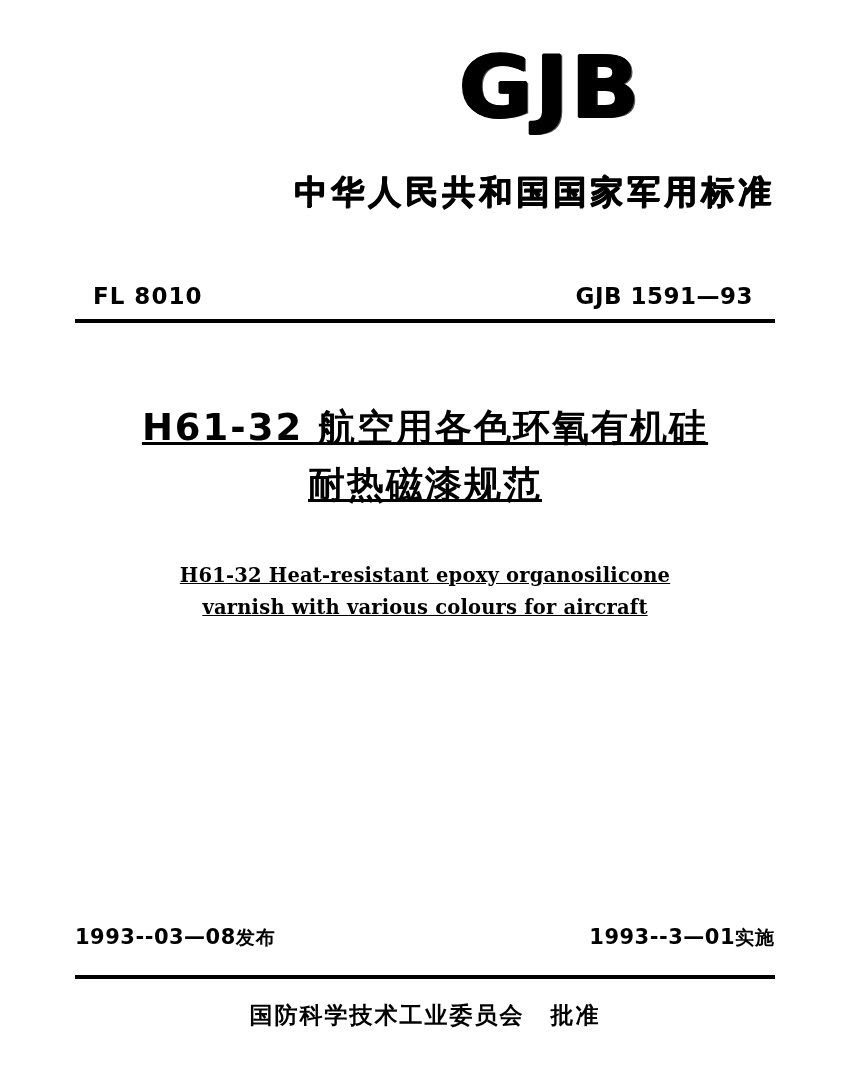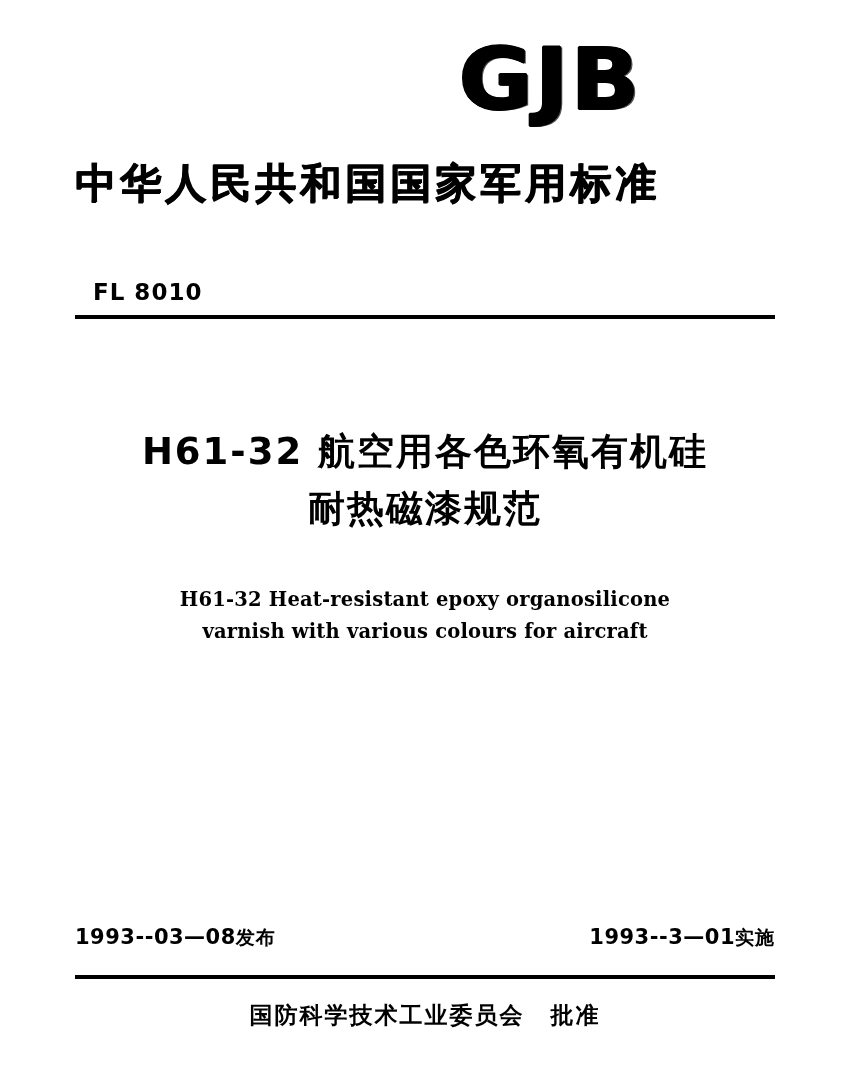--- a/index.html
+++ b/index.html
@@ -14,21 +14,21 @@
     color: #000000;
     position: relative;
     overflow: hidden;
   }
 
   .page {
     position: relative;
     width: 850px;
     height: 1080px;
     box-sizing: border-box;
-    padding: 8px 75px;
+    padding: 16px 75px;
   }
 
   
   .logo-row {
     display: flex;
     justify-content: center;
     align-items: flex-start;
     padding-top: 28px;
     height: 110px;
   }
@@ -43,26 +43,26 @@
     text-shadow:
        1px 0 0 #000, -1px 0 0 #000,
        0 1px 0 #000, 0 -1px 0 #000,
        2px 1px 0 #555;
     transform: scaleX(1.05);
     margin-left: 250px;
   }
 
   
   .national-title {
-    text-align: left;
+    text-align: right;
     font-family: "DejaVu Sans", sans-serif;
     font-weight: bold;
-    font-size: 41px;
+    font-size: 33px;
     letter-spacing: 4px;
-    margin-top: 10px;
+    margin-top: 16px;
     color: #000;
     text-shadow: 1px 0 0 #000, 0 1px 0 #000;
   }
 
   
   .code-row {
     display: flex;
     justify-content: space-between;
     align-items: baseline;
     margin-top: 68px;
@@ -80,22 +80,23 @@
   }
 
   .rule-thick {
     border: none;
     border-top: 4px solid #000;
     margin: 10px 0 0 0;
   }
 
   
   .title-block {
-    margin-top: 104px;
+    margin-top: 76px;
     text-align: center;
+    text-decoration: underline;
   }
   .title-cn {
     font-family: "DejaVu Sans", sans-serif;
     font-weight: bold;
     font-size: 37px;
     letter-spacing: 2px;
     line-height: 1.55;
     color: #000;
   }
   .title-en {
@@ -155,20 +156,21 @@
 <div class="page">
 
   <div class="logo-row">
     <div class="gjb-logo">GJB</div>
   </div>
 
   <div class="national-title">中华人民共和国国家军用标准</div>
 
   <div class="code-row">
     <div class="code-left">FL 8010</div>
+    <div class="code-right">GJB 1591—93</div>
   </div>
   <hr class="rule-thick">
 
   <div class="title-block">
     <div class="title-cn">H61-32 航空用各色环氧有机硅</div>
     <div class="title-cn">耐热磁漆规范</div>
     <div class="title-en">
       <div>H61-32 Heat-resistant epoxy organosilicone</div>
       <div>varnish with various colours for aircraft</div>
     </div>

